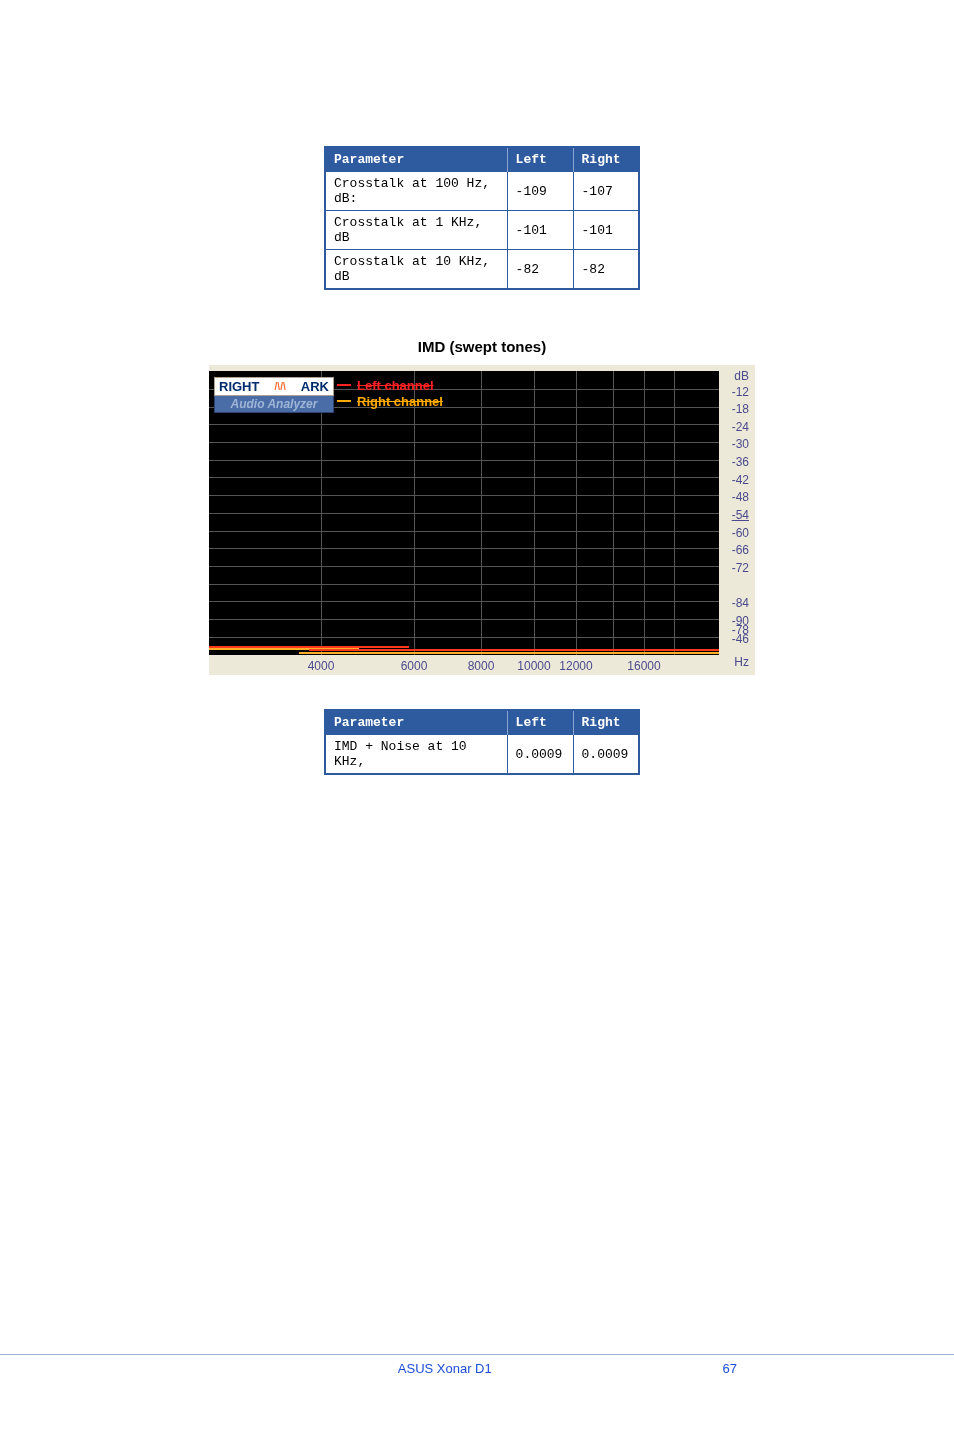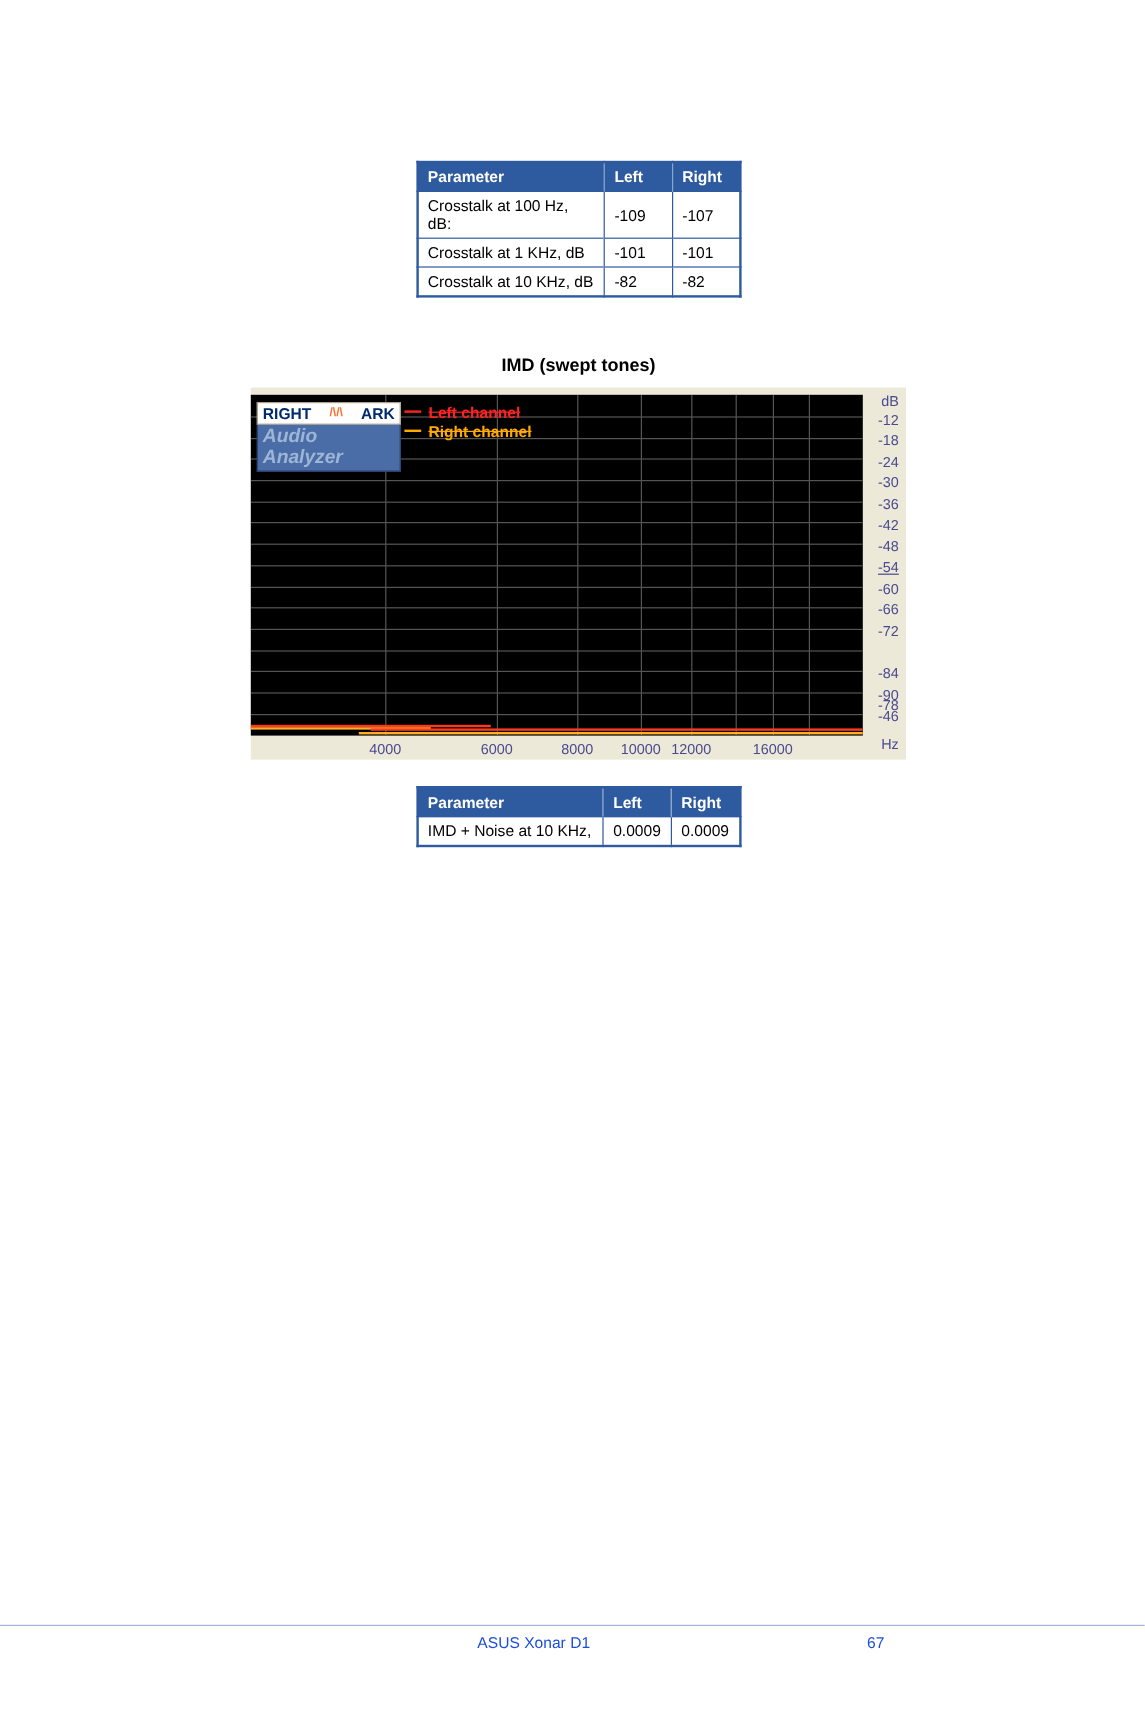--- a/index.html
+++ b/index.html
@@ -1,20 +1,20 @@
 <!DOCTYPE html>
 <html><head>
 <meta charset="utf-8">
 <style>
   * { box-sizing: border-box; margin: 0; padding: 0; }
   body { font-family: Arial, Helvetica, sans-serif; width: 954px; height: 1438px; background: #fff; position: relative; }
   .page { padding: 130px 190px 0 200px; }
 
   
-  .param-table { border-collapse: collapse; width: 271px; margin: 4px auto; border: 2px solid #2e5a9f; }
+  .param-table { border-collapse: collapse; width: 316px; margin: 16px auto; border: 2px solid #2e5a9f; font-family: Liberation Mono, monospace; }
   .param-table th, .param-table td { text-align: left; padding: 4px 8px; font-size: 13px; }
   .param-table th { background: #2e5a9f; color: #fff; font-weight: bold; }
   .param-table th:first-child { width: 58%; }
   .param-table th:nth-child(2), .param-table th:nth-child(3) { width: 21%; border-left: 1px solid #8aa5cd; }
   .param-table td { border-top: 1px solid #2e5a9f; color: #000; }
   .param-table td:nth-child(2), .param-table td:nth-child(3) { border-left: 1px solid #2e5a9f; }
 
   .chart-title { text-align: center; font-weight: bold; font-size: 15px; margin-top: 48px; margin-bottom: 10px; }
 
   
@@ -27,21 +27,21 @@
   .x-scale span { position: absolute; bottom: 2px; font-size: 12px; color: #4a4a8f; transform: translateX(-50%); }
 
   
   .hgrid { position: absolute; left: 0; width: 100%; height: 1px; background: #555; }
   .vgrid { position: absolute; top: 0; width: 1px; height: 100%; background: #555; }
 
   
   .logo-box { position: absolute; left: 5px; top: 6px; width: 120px; }
   .logo-top { background: #fff; border: 1px solid #b0a090; font-weight: bold; font-size: 13px; color: #002b6d; padding: 1px 4px; display: flex; align-items: center; justify-content: space-between; }
   .logo-mark { color: #ff6b2b; font-size: 10px; line-height: 1; }
-  .logo-bot { background: #4a6da7; color: #9fb5d6; font-weight: bold; font-style: italic; font-size: 16px; padding: 1px 4px; border: 1px solid #2e4372; border-top: none; }
+  .logo-bot { background: #4a6da7; color: #9fb5d6; font-weight: bold; font-style: italic; font-size: 12px; padding: 1px 4px; border: 1px solid #2e4372; border-top: none; text-align: center; }
 
   .legend { position: absolute; left: 128px; top: 6px; }
   .legend .ln { display: flex; align-items: center; font-size: 13px; font-weight: bold; height: 16px; }
   .legend .dash { display: inline-block; width: 14px; height: 2px; margin-right: 6px; }
   .legend .lc1 { color: #ff2222; text-decoration: line-through; }
   .legend .lc1 .dash { background: #ff2222; }
   .legend .lc2 { color: #ffaa00; text-decoration: line-through; }
   .legend .lc2 .dash { background: #ffaa00; }
 
   

